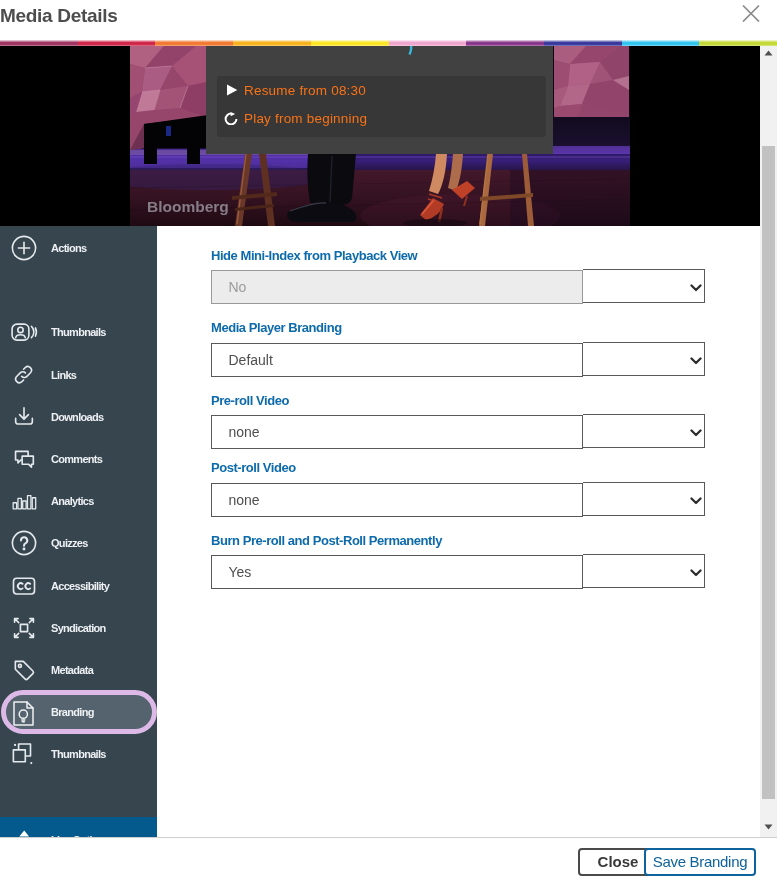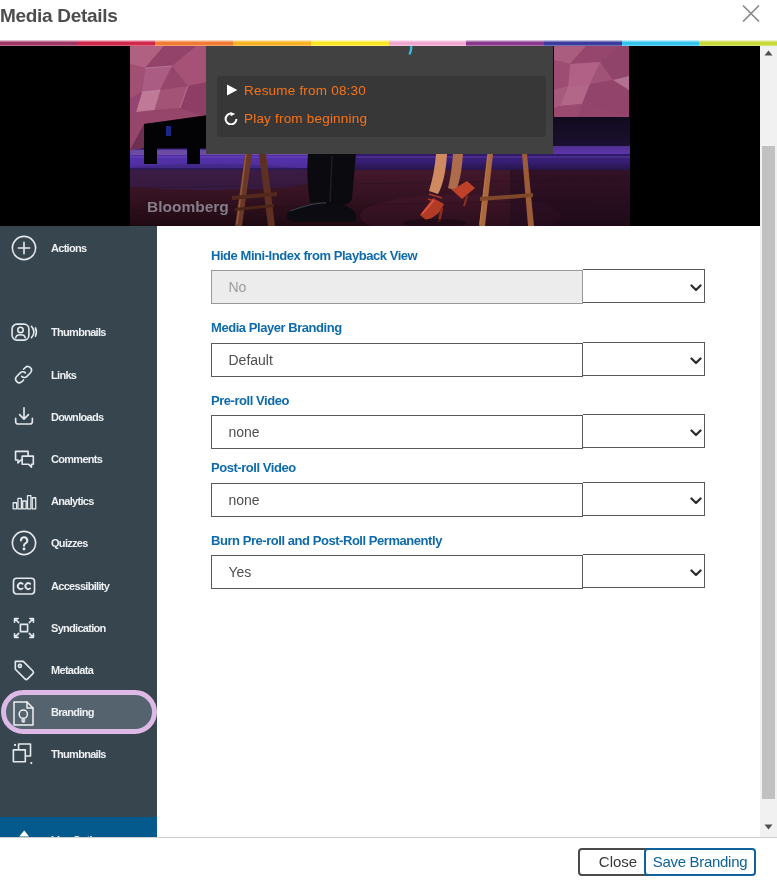--- a/index.html
+++ b/index.html
@@ -357,14 +357,14 @@
   <svg class="abs" style="left:4px;top:4px;" width="9" height="6" viewBox="0 0 9 6">
     <path d="M0.5 5.5 L4.5 0.5 L8.5 5.5 Z" fill="#505050"></path>
   </svg>
   <div id="sbthumb"></div>
   <svg class="abs" style="left:4px;top:778px;" width="9" height="6" viewBox="0 0 9 6">
     <path d="M0.5 0.5 L8.5 0.5 L4.5 5.5 Z" fill="#505050"></path>
   </svg>
 </div>
 
 <div id="divider"></div>
-<div class="fbtn" style="left:578px;width:80px;border:2px solid #4a4a4a;color:#383838;line-height:24px;">Close</div>
+<div class="fbtn" style="left:578px;width:80px;border:2px solid #4a4a4a;color:#383838;line-height:24px;font-weight:bold;">Close</div>
 <div class="fbtn" style="left:644px;width:112px;border:2px solid #0e639c;color:#0e639c;line-height:24px;letter-spacing:-0.3px;">Save Branding</div>
 
 </body></html>

